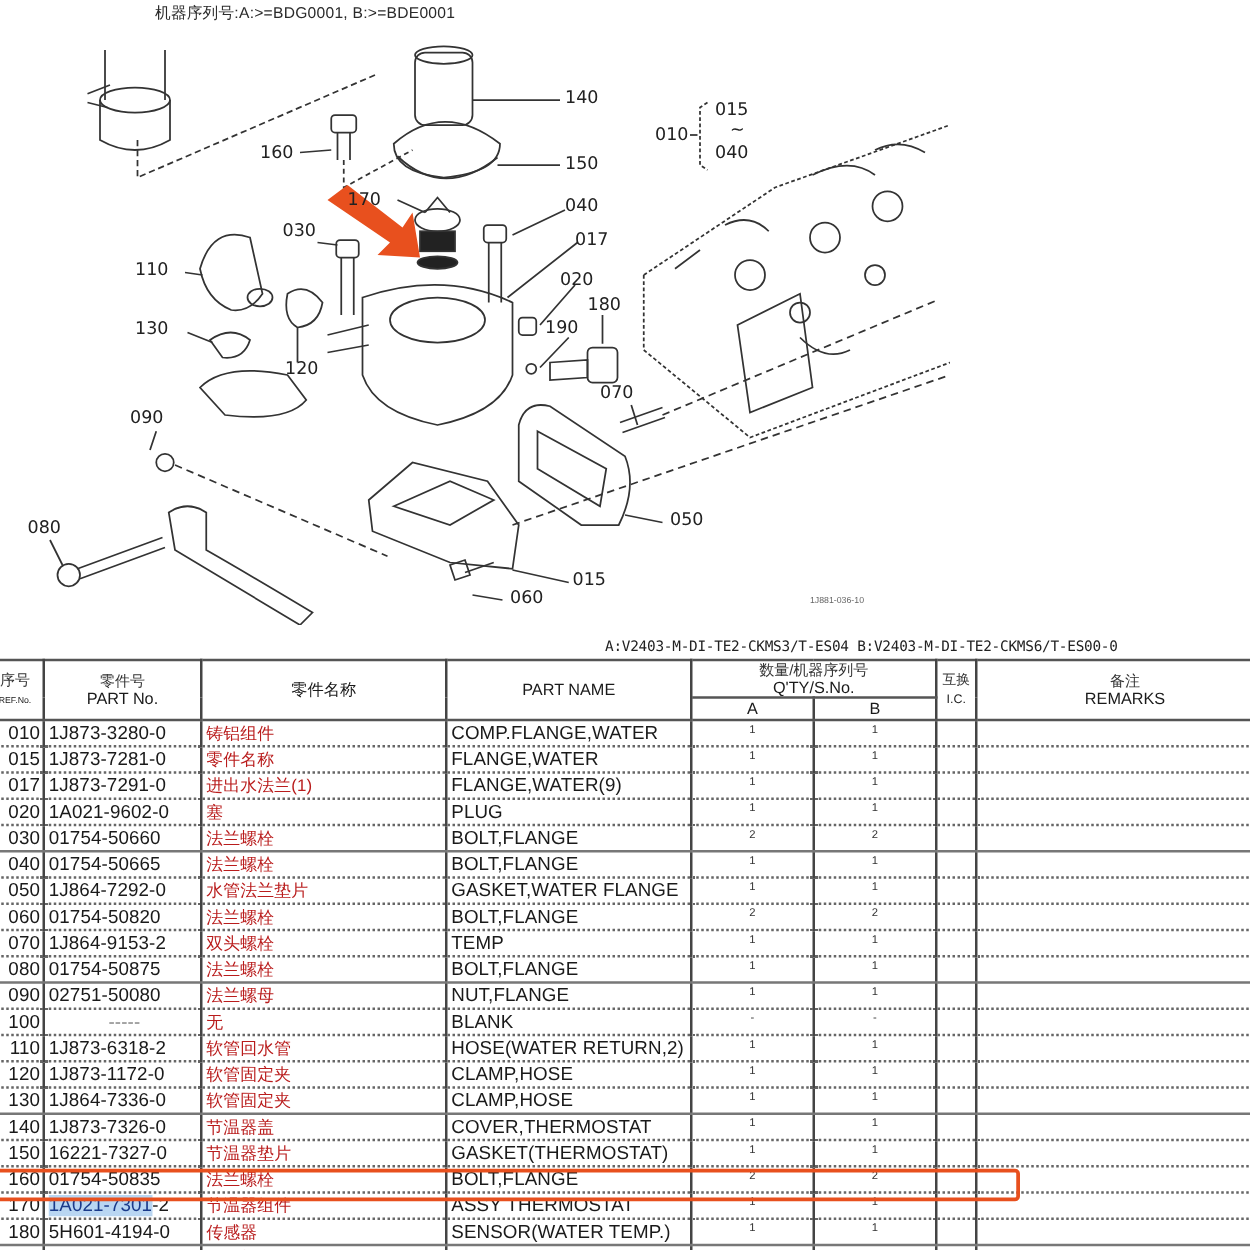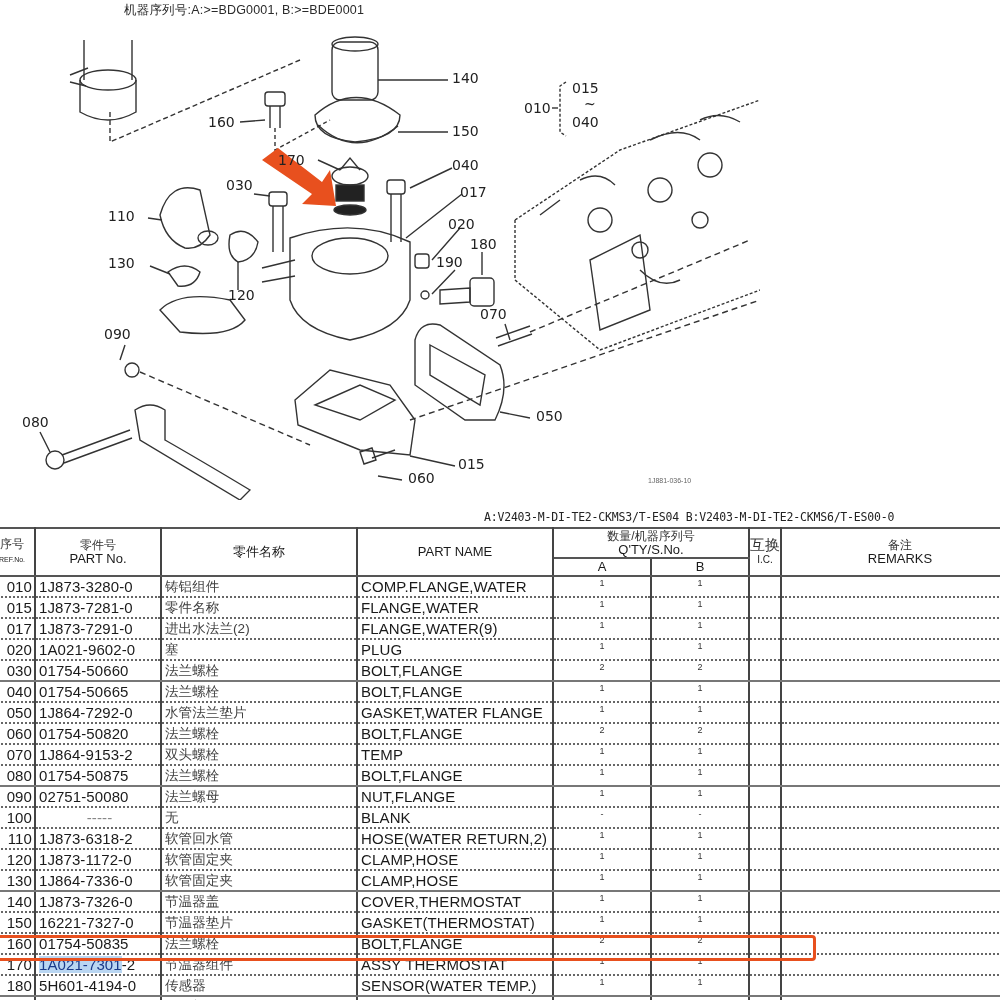--- a/index.html
+++ b/index.html
@@ -12,21 +12,21 @@
   .model-line { position: absolute; left: 484px; top: 510px; font-size: 11.5px; color: #222; font-family: "DejaVu Sans Mono", monospace; white-space: nowrap; letter-spacing: -0.2px; text-align: center; }
 
   table.parts { position: absolute; left: -12px; top: 527px; border-collapse: collapse; table-layout: fixed; width: 1030px; font-size: 15px; }
   table.parts th, table.parts td { border-left: 2px solid #444; border-right: 2px solid #444; padding: 0 0 0 3px; white-space: nowrap; overflow: hidden; }
   table.parts thead th { border-top: 2px solid #555; border-bottom: 2px solid #555; font-weight: normal; text-align: center; font-size: 13px; line-height: 14px; padding: 0; }
   table.parts thead .cn { display: block; font-size: 12px; color: #333; }
   table.parts tbody td { height: 19px; line-height: 19px; border-bottom: 2px dotted #666; letter-spacing: 0.1px; }
   table.parts tbody tr.group-end td { border-bottom: 2px solid #777; }
   td.ref { text-align: right; padding-right: 2px !important; }
   td.qty { text-align: center; font-size: 9px; color: #333; padding: 0 !important; vertical-align: top; line-height: 12px !important; }
-  td.cn-name { font-size: 13.5px; color: #404040; }
+  td.cn-name { font-size: 13.5px; color: #b91c1c; }
   .hl-part { background: #b9d6f2; color: #1a3a8a; }
   .highlight-box { position: absolute; left: -8px; top: 935px; width: 824px; height: 26px; border: 3px solid #e8501e; border-radius: 4px; box-sizing: border-box; pointer-events: none; }
   .col-ref { width: 46px; } .col-part { width: 126px; } .col-cn { width: 196px; } .col-en { width: 196px; }
   .col-a { width: 98px; } .col-b { width: 98px; } .col-ic { width: 32px; } .col-rem { width: 238px; }
 </style>
 </head>
 <body>
 
 <div class="serial-header">机器序列号:A:&gt;=BDG0001, B:&gt;=BDE0001</div>
 
@@ -152,21 +152,21 @@
       <col class="col-ic">
       <col class="col-rem">
   </colgroup>
   <thead>
     <tr style="height:24px;">
       <th rowspan="2"><span class="cn">序号</span><span style="font-size:7px">REF.No.</span></th>
       <th rowspan="2"><span class="cn">零件号</span><span>PART No.</span></th>
       <th rowspan="2"><span>零件名称</span></th>
       <th rowspan="2"><span>PART NAME</span></th>
       <th colspan="2"><span class="cn">数量/机器序列号</span><span>Q'TY/S.No.</span></th>
-      <th rowspan="2"><span class="cn" style="font-size:15px">互换</span><span style="font-size:10px">I.C.</span></th>
+      <th rowspan="2"><span class="cn" style="font-size:11px">互换</span><span style="font-size:10px">I.C.</span></th>
       <th rowspan="2"><span class="cn">备注</span><span>REMARKS</span></th>
     </tr>
     <tr style="height:18px;">
       <th>A</th>
       <th>B</th>
     </tr>
   </thead>
   <tbody>
     <tr>
         <td class="ref">010</td>
@@ -184,21 +184,21 @@
         <td class="cn-name">零件名称</td>
         <td>FLANGE,WATER</td>
         <td class="qty">1</td>
         <td class="qty">1</td>
         <td></td>
         <td></td>
       </tr>
     <tr>
         <td class="ref">017</td>
         <td>1J873-7291-0</td>
-        <td class="cn-name">进出水法兰(2)</td>
+        <td class="cn-name">进出水法兰(1)</td>
         <td>FLANGE,WATER(9)</td>
         <td class="qty">1</td>
         <td class="qty">1</td>
         <td></td>
         <td></td>
       </tr>
     <tr>
         <td class="ref">020</td>
         <td>1A021-9602-0</td>
         <td class="cn-name">塞</td>

